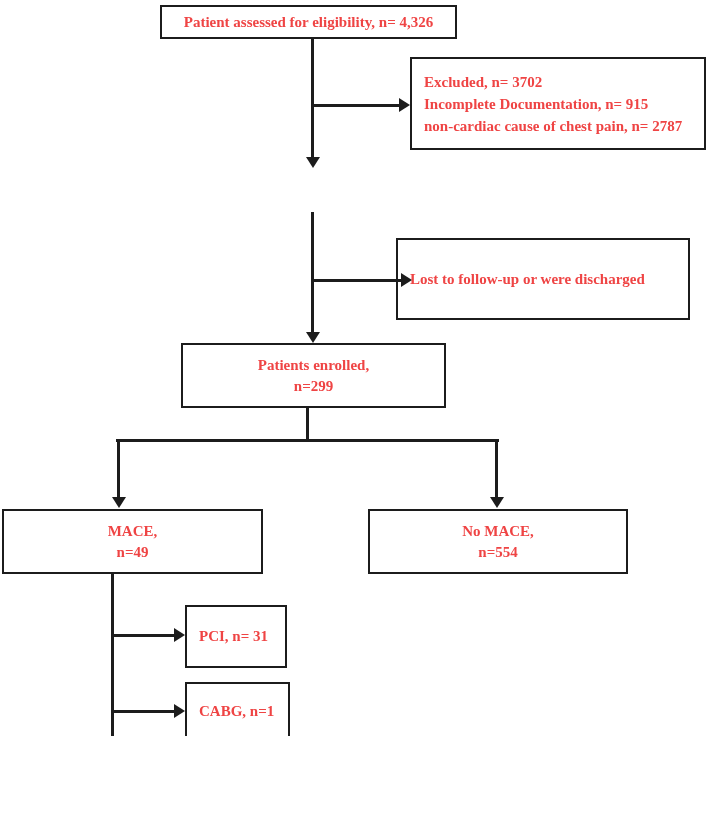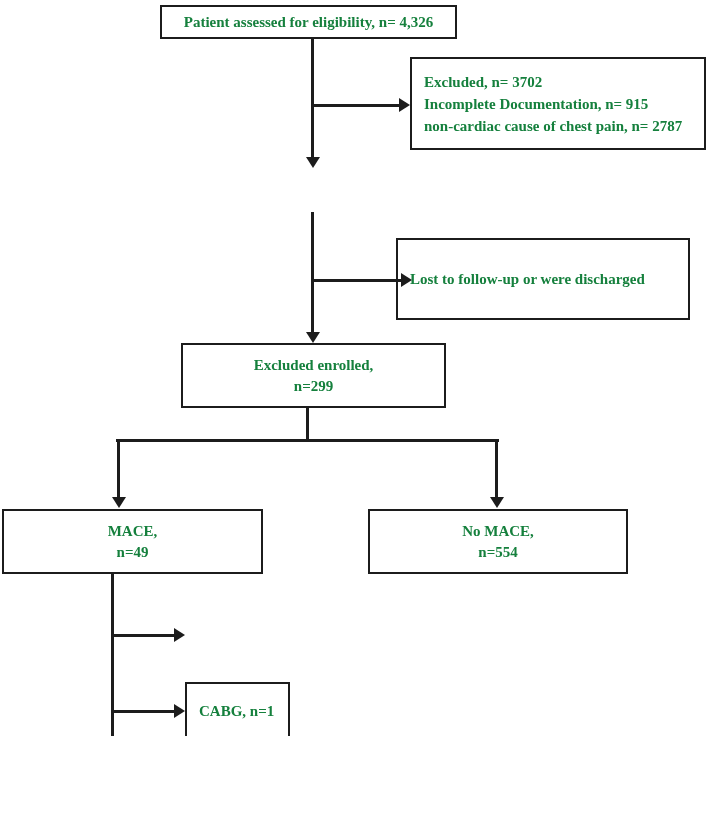--- a/index.html
+++ b/index.html
@@ -1,21 +1,21 @@
 <!DOCTYPE html>
 <html><head>
 <meta charset="utf-8">
 <style>
   html,body{margin:0;padding:0;background:#ffffff;}
   #canvas{
     position:relative;
     width:709px;height:736px;
     background:#ffffff;
     font-family:"Liberation Serif", serif;
-    color:#15803d;
+    color:#ef4444;
     overflow:hidden;
   }
   .box{
     position:absolute;
     box-sizing:border-box;
     border:2px solid #1c1c1c;
     background:#ffffff;
     display:flex;
     flex-direction:column;
     justify-content:center;
@@ -54,34 +54,37 @@
     <div class="txtline">Incomplete Documentation, n= 915</div>
     <div class="txtline">non-cardiac cause of chest pain, n= 2787</div>
   </div>
 
 
   <div class="box leftalign" style="left:396px;top:238px;width:294px;height:82px;line-height:22px">
     <div class="txtline">Lost to follow-up or were discharged</div>
   </div>
 
   <div class="box center" style="left:181px;top:343px;width:265px;height:65px">
-    <div class="txtline">Excluded enrolled,</div>
+    <div class="txtline">Patients enrolled,</div>
     <div class="txtline">n=299</div>
   </div>
 
   <div class="box center" style="left:2px;top:509px;width:261px;height:65px">
     <div class="txtline">MACE,</div>
     <div class="txtline">n=49</div>
   </div>
 
   <div class="box center" style="left:368px;top:509px;width:260px;height:65px">
     <div class="txtline">No MACE,</div>
     <div class="txtline">n=554</div>
   </div>
 
+  <div class="box leftalign" style="left:185px;top:605px;width:102px;height:63px">
+    <div class="txtline">PCI, n= 31</div>
+  </div>
 
   <div class="box leftalign" style="left:185px;top:682px;width:105px;height:58px">
     <div class="txtline">CABG, n=1</div>
   </div>
 
   <div class="box leftalign" style="left:186px;top:756px;width:105px;height:59px">
     <div class="txtline">Death, n=17</div>
   </div>
 
   <div class="vline" style="left:311px;top:38px;width:3px;height:119px"></div>

